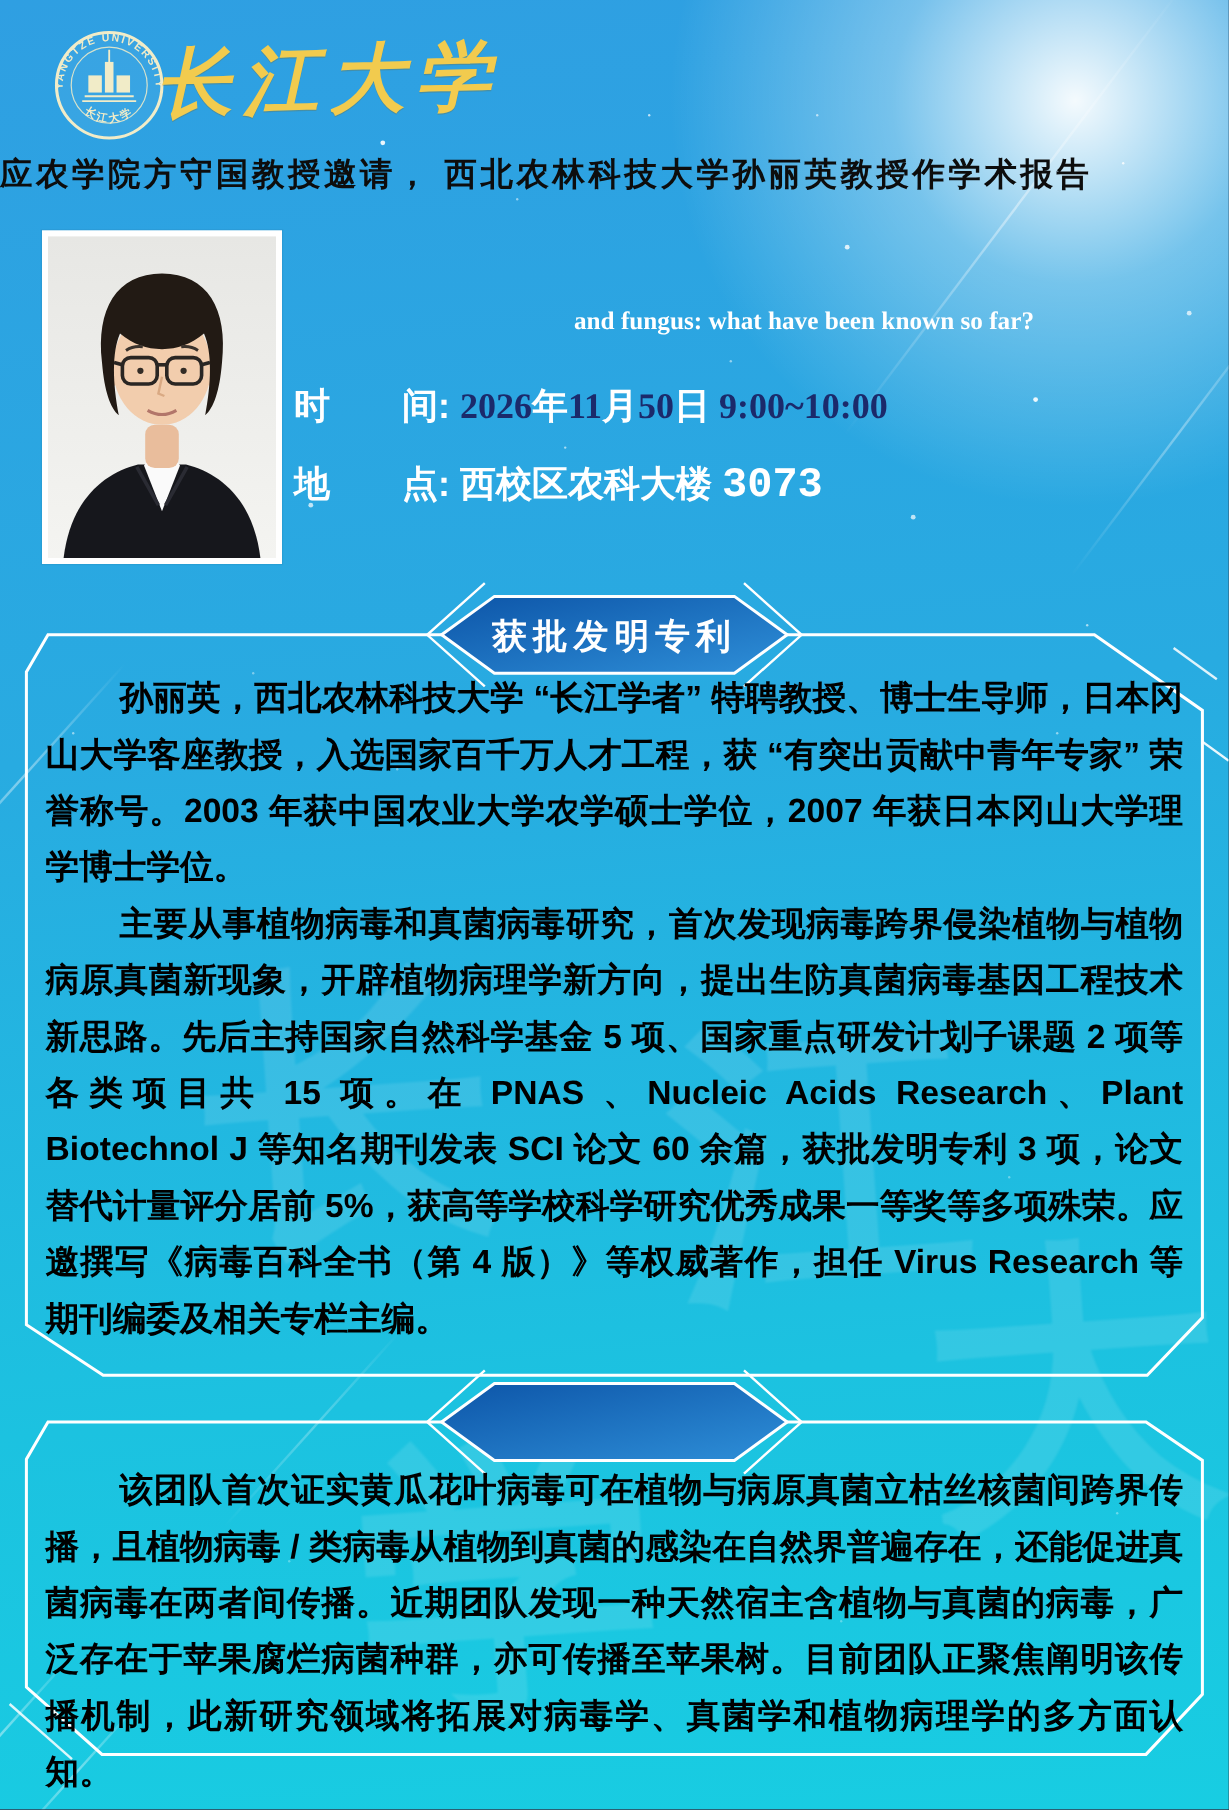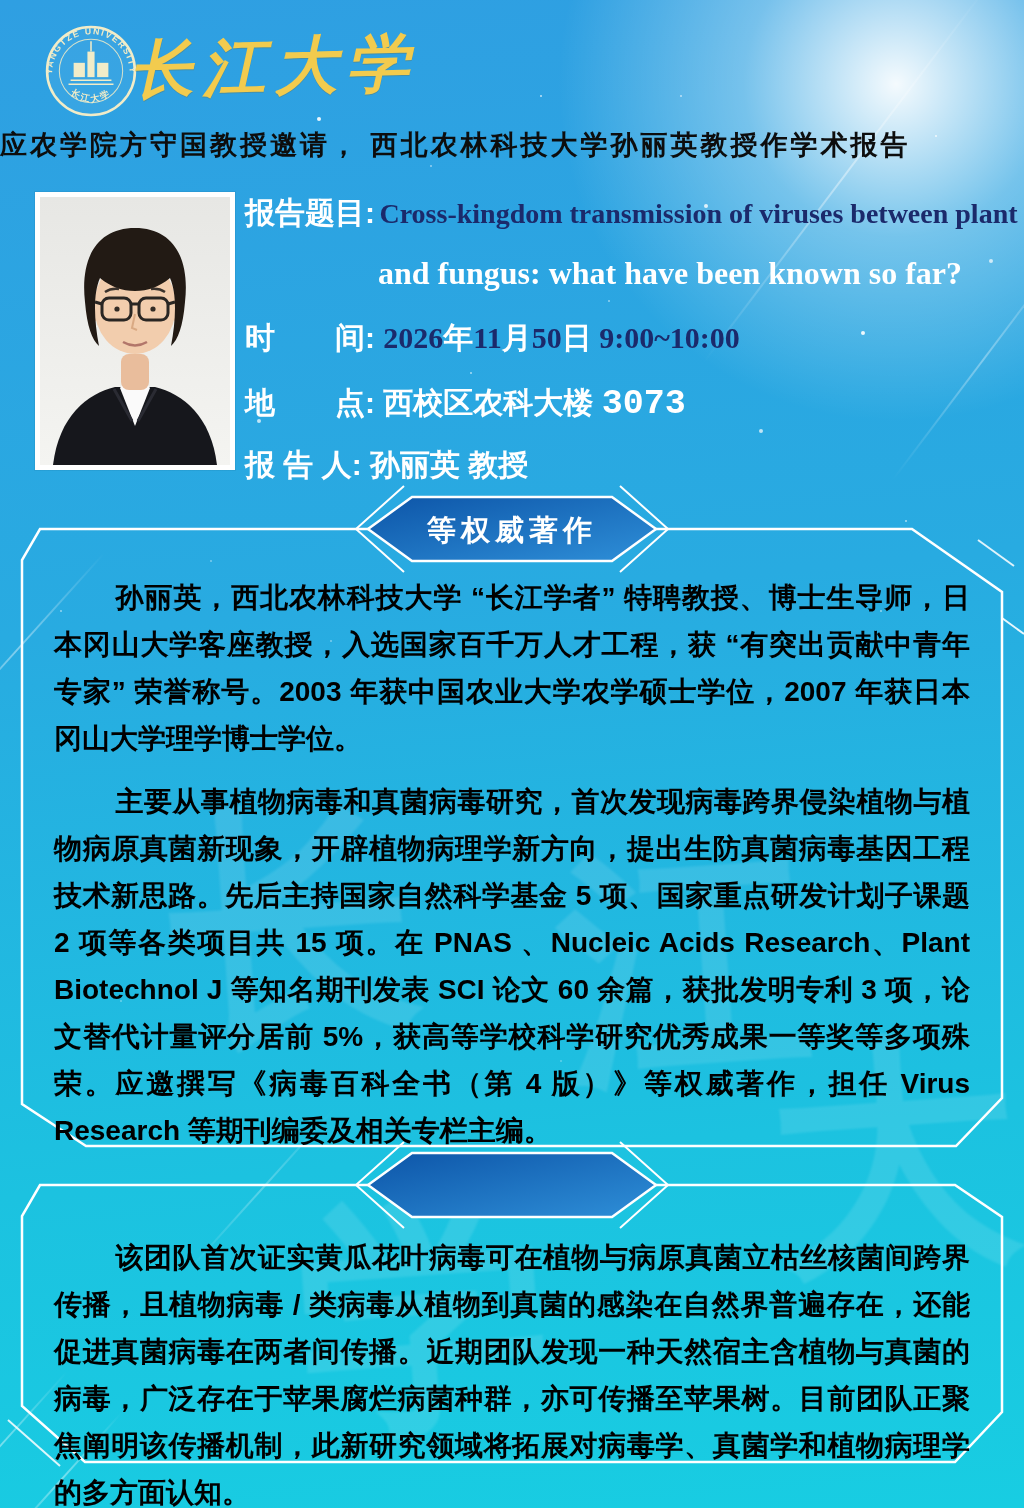--- a/index.html
+++ b/index.html
@@ -49,36 +49,36 @@
 
   
   .photo-frame{position:absolute;left:35px;top:192px;width:200px;height:278px;z-index:3;
     background:#fff;box-shadow:0 0 0 1px rgba(0,0,0,.05);}
   .dline{position:absolute;white-space:nowrap;z-index:3;}
   .l-cn{font-weight:bold;font-size:30px;color:#ffffff;}
   .v-cn{font-weight:bold;font-size:30px;color:#ffffff;}
   .v-num{font-family:"Liberation Serif","DejaVu Serif",serif;font-weight:bold;font-size:30px;color:#1b2a6b;}
   .v-num-w{font-family:Liberation Mono, monospace;font-weight:bold;font-size:35px;color:#ffffff;}
   .en1{font-family:"Liberation Serif","DejaVu Serif",serif;font-weight:bold;font-size:28px;color:#1b2a6b;}
-  .en2{font-family:"Liberation Serif","DejaVu Serif",serif;font-weight:bold;font-size:32px;color:#ffffff;text-align:center;}
+  .en2{font-family:"Liberation Serif","DejaVu Serif",serif;font-weight:bold;font-size:21px;color:#ffffff;text-align:center;}
   .t1{left:245px;top:193px}
   .t2{left:360px;top:255px;width:620px;text-align:center}
   .time-line{left:245px;top:318px}
   .loc-line{left:245px;top:383px}
   .spk-line{left:245px;top:445px}
 
   
   .frames{position:absolute;left:0;top:0;width:1024px;height:1508px;z-index:2;pointer-events:none;}
   .badge-label{position:absolute;width:100%;text-align:center;z-index:3;color:#fff;
     font-weight:bold;font-size:29px;letter-spacing:5px;}
   .b1{top:511px}
   .b2{top:1167px}
   .box-text{position:absolute;left:38px;width:948px;z-index:3;color:#000;
     font-weight:bold;font-size:28px;line-height:47px;text-align:justify;}
-  .box-text p{margin:16px;text-indent:2.2em;}
+  .box-text p{margin:0;text-indent:2.2em;}
   .bt1{top:558px}
   .bt2{top:1218px}
 </style>
 </head>
 <body>
 
 <div class="page">
 
   <div class="flare"></div>
   <div class="streak s1"></div>
@@ -149,39 +149,32 @@
         <line x1="67" y1="112" x2="60" y2="110"></line>
         <line x1="133" y1="112" x2="140" y2="110"></line>
       </g>
       <circle cx="82" cy="117" r="2.6" fill="#332c26"></circle>
       <circle cx="118" cy="117" r="2.6" fill="#332c26"></circle>
       <path d="M100,122 L97,136 L102,138" stroke="#d9a983" stroke-width="2" fill="none"></path>
       <path d="M88,150 Q100,157 112,150" stroke="#b2766a" stroke-width="2.5" fill="none"></path>
     </g>
   </svg>
 
-  <div class="dline t1">
-    <span class="l-cn">报告题目:</span>
-    <span class="en1">Cross-kingdom transmission of viruses between plant</span>
-  </div>
   <div class="dline t2">
     <span class="en2">and fungus: what have been known so far?</span>
   </div>
 
   <div class="dline time-line">
     <span class="l-cn">时　　间: </span><span class="v-num">2026</span><span class="v-cn">年</span><span class="v-num">11</span><span class="v-cn">月</span><span class="v-num">50</span><span class="v-cn">日</span><span class="v-num"> 9:00~10:00</span>
   </div>
 
   <div class="dline loc-line">
     <span class="l-cn">地　　点: </span><span class="v-cn">西校区农科大楼 </span><span class="v-num-w">3073</span>
   </div>
 
-  <div class="dline spk-line">
-    <span class="l-cn">报 告 人: </span><span class="v-cn">孙丽英 教授</span>
-  </div>
 
   <svg class="frames" viewBox="0 0 1024 1508">
     <defs>
       <linearGradient id="hexg" x1="0" y1="0" x2="1" y2="1">
         <stop offset="0" stop-color="#0d55a8"></stop>
           <stop offset="1" stop-color="#2e8fd8"></stop>
       </linearGradient>
     </defs>
 
     <path d="M 40,529 L 912,529 L 1002,592 L 1002,1098 L 956,1146 L 86,1146 L 22,1104 L 22,560 Z" fill="none" stroke="#ffffff" stroke-width="2.5"></path>
@@ -193,21 +186,21 @@
 
     <polyline points="404,486 356,529 404,572" fill="none" stroke="#ffffff" stroke-width="2"></polyline>
     <polyline points="620,486 668,529 620,572" fill="none" stroke="#ffffff" stroke-width="2"></polyline>
     <polygon points="368,529 412,497 612,497 656,529 612,561 412,561" fill="url(#hexg)" stroke="#ffffff" stroke-width="2.5"></polygon>
 
     <polyline points="404,1142 356,1185 404,1228" fill="none" stroke="#ffffff" stroke-width="2"></polyline>
     <polyline points="620,1142 668,1185 620,1228" fill="none" stroke="#ffffff" stroke-width="2"></polyline>
     <polygon points="368,1185 412,1153 612,1153 656,1185 612,1217 412,1217" fill="url(#hexg)" stroke="#ffffff" stroke-width="2.5"></polygon>
   </svg>
 
-  <div class="badge-label b1">等权威著作</div>
+  <div class="badge-label b1">获批发明专利</div>
 
   <div class="box-text bt1">
     <p>孙丽英，西北农林科技大学 “长江学者” 特聘教授、博士生导师，日本冈山大学客座教授，入选国家百千万人才工程，获 “有突出贡献中青年专家” 荣誉称号。2003 年获中国农业大学农学硕士学位，2007 年获日本冈山大学理学博士学位。</p>
     <p>主要从事植物病毒和真菌病毒研究，首次发现病毒跨界侵染植物与植物病原真菌新现象，开辟植物病理学新方向，提出生防真菌病毒基因工程技术新思路。先后主持国家自然科学基金 5 项、国家重点研发计划子课题 2 项等各类项目共 15 项。在 PNAS 、Nucleic Acids Research、Plant Biotechnol J 等知名期刊发表 SCI 论文 60 余篇，获批发明专利 3 项，论文替代计量评分居前 5%，获高等学校科学研究优秀成果一等奖等多项殊荣。应邀撰写《病毒百科全书（第 4 版）》等权威著作，担任 Virus Research 等期刊编委及相关专栏主编。</p>
   </div>
 
   <div class="box-text bt2">
     <p>该团队首次证实黄瓜花叶病毒可在植物与病原真菌立枯丝核菌间跨界传播，且植物病毒 / 类病毒从植物到真菌的感染在自然界普遍存在，还能促进真菌病毒在两者间传播。近期团队发现一种天然宿主含植物与真菌的病毒，广泛存在于苹果腐烂病菌种群，亦可传播至苹果树。目前团队正聚焦阐明该传播机制，此新研究领域将拓展对病毒学、真菌学和植物病理学的多方面认知。</p>
   </div>
 

